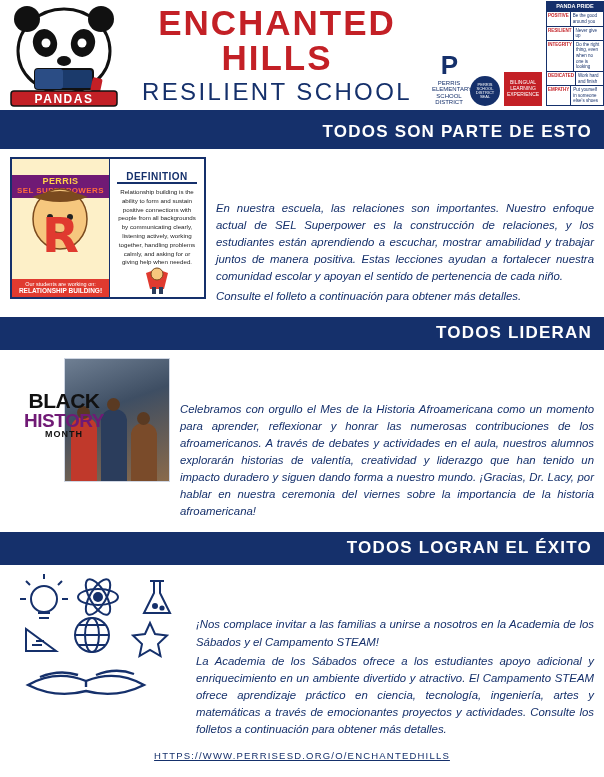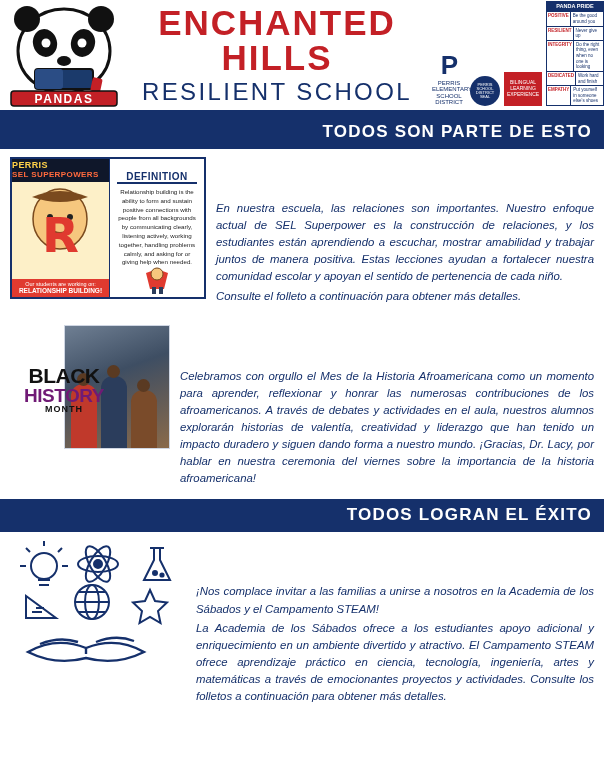--- a/index.html
+++ b/index.html
@@ -148,22 +148,22 @@
     position: relative;
     overflow: hidden;
   }
   .sel-left {
     flex: 0 0 98px;
     background: #fdf0c8;
     position: relative;
     border-right: 1px solid #15306b;
   }
   .sel-left .hdr {
-    background:#0f172a; color:#ffd24a; font-size:9px; font-weight:bold;
-    text-align:left; padding:2px 0; line-height:1.1; letter-spacing:0.4px;
+    background:#701a75; color:#ffd24a; font-size:9px; font-weight:bold;
+    text-align:center; padding:2px 0; line-height:1.1; letter-spacing:0.4px;margin-top:16px;
   }
   .sel-left .hdr .sub { color:#ff6a3d; font-size:8px; display:block; }
   .sel-left .bigR {
     position:absolute; left: 50%; top: 48px; transform: translateX(-50%);
     font-size: 48px; font-weight: bold; color:#e03a2f;
     font-family: "DejaVu Sans", sans-serif;
   }
   .sel-left .foot {
     position:absolute; bottom:0; left:0; right:0;
     background:#e03a2f; color:#fff; font-size:5.5px; text-align:center;
@@ -203,21 +203,21 @@
   .bh-photo .fig {
     position:absolute; bottom:0; width:26px; height:64px; border-radius:12px 12px 0 0;
   }
   .bh-photo .f1 { left:6px; background:#c0392b; }
   .bh-photo .f2 { left:36px; height:72px; background:#2b3d5c; }
   .bh-photo .f3 { left:66px; height:58px; background:#7a4b2a; }
   .bh-photo .head {
     position:absolute; width:13px; height:13px; border-radius:50%; background:#5a3a22;
   }
   .bh-text {
-    position:absolute; left:2px; top:40px; width:104px; text-align:center;
+    position:absolute; left:2px; top:32px; width:104px; text-align:center;
     line-height:1.0;
   }
   .bh-text .w1 { font-size:21px; font-weight:bold; color:#111; letter-spacing:-0.5px; }
   .bh-text .w2 { font-size:19px; font-weight:bold; color:#701a75; letter-spacing:-0.5px; }
   .bh-text .w3 { font-size:9px; font-weight:bold; color:#111; letter-spacing:1px; }
 
   
   .steam-card {
     flex: 0 0 176px;
     height: 128px;
@@ -335,20 +335,21 @@
         </svg>
       </div>
     </div>
 
     <div class="section-text">
       <p>En nuestra escuela, las relaciones son importantes. Nuestro enfoque actual de SEL Superpower es la construcción de relaciones, y los estudiantes están aprendiendo a escuchar, mostrar amabilidad y trabajar juntos de manera positiva. Estas lecciones ayudan a fortalecer nuestra comunidad escolar y apoyan el sentido de pertenencia de cada niño.</p>
       <p>Consulte el folleto a continuación para obtener más detalles.</p>
     </div>
   </div>
 
+  <div class="section-bar">TODOS LIDERAN</div>
   <div class="section-body">
 
     <div class="bh-card">
       <div class="bh-photo">
         <div class="fig f1"></div>
         <div class="fig f2"></div>
         <div class="fig f3"></div>
         <div class="head" style="left:12px; bottom:62px;"></div>
         <div class="head" style="left:42px; bottom:70px;"></div>
         <div class="head" style="left:72px; bottom:56px;"></div>
@@ -412,14 +413,15 @@
         </g>
       </svg>
     </div>
 
     <div class="section-text">
       <p>¡Nos complace invitar a las familias a unirse a nosotros en la Academia de los Sábados y el Campamento STEAM!</p>
       <p>La Academia de los Sábados ofrece a los estudiantes apoyo adicional y enriquecimiento en un ambiente divertido y atractivo. El Campamento STEAM ofrece aprendizaje práctico en ciencia, tecnología, ingeniería, artes y matemáticas a través de emocionantes proyectos y actividades.  Consulte los folletos a continuación para obtener más detalles.</p>
     </div>
   </div>
 
+  <div class="footer-link">HTTPS://WWW.PERRISESD.ORG/O/ENCHANTEDHILLS</div>
 
 </div>
 
 </body></html>

